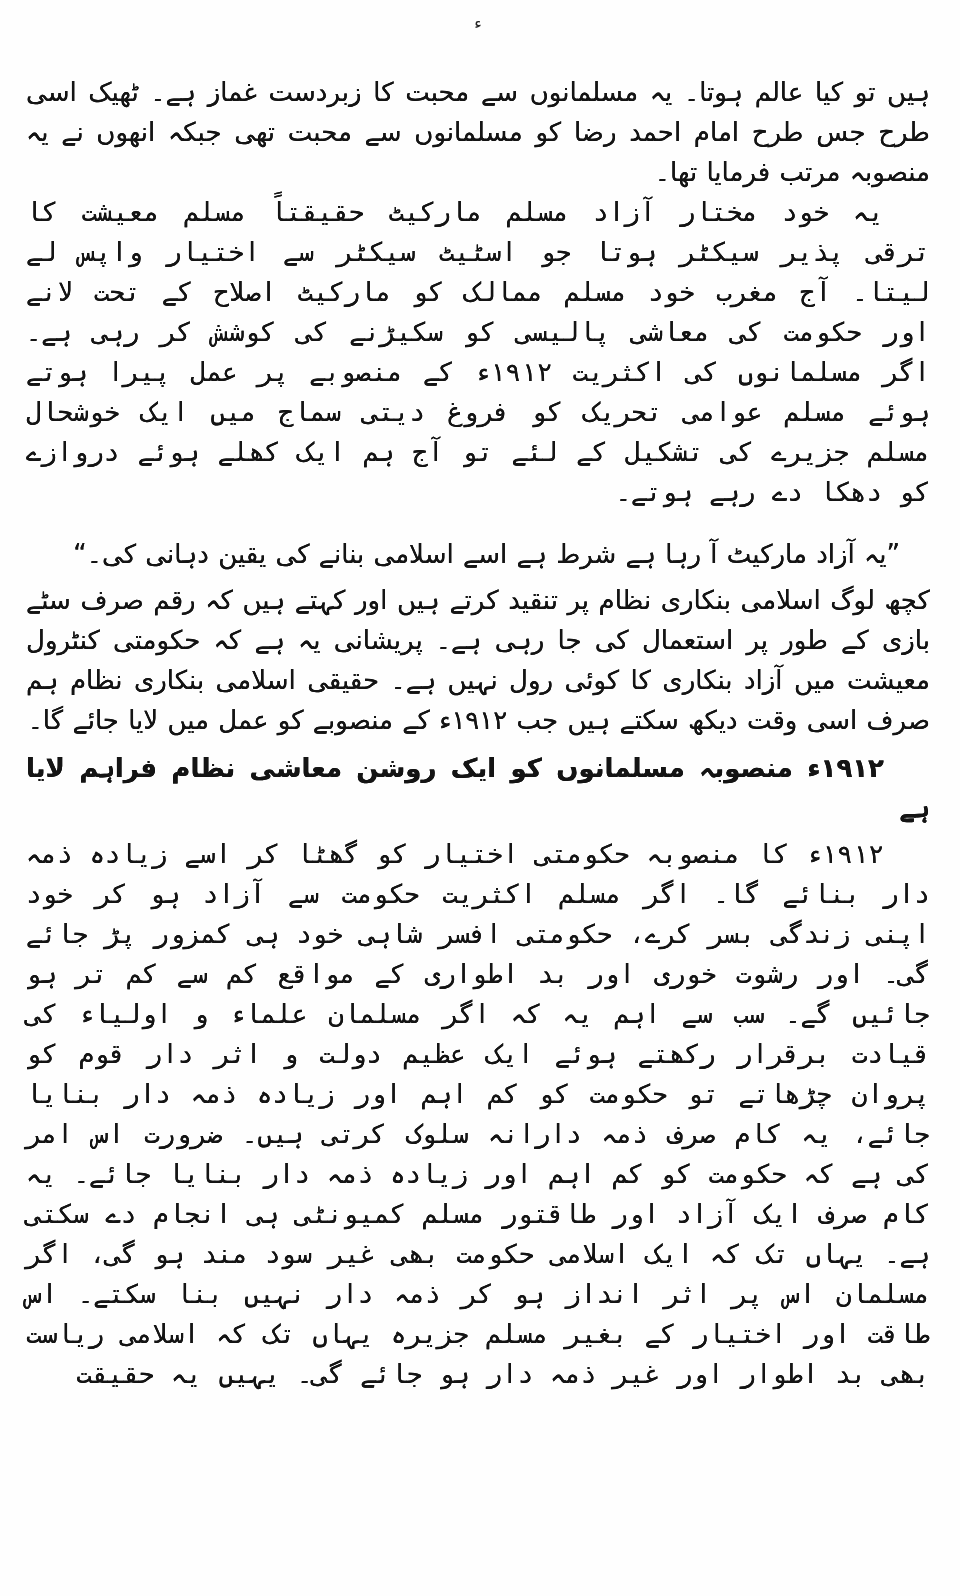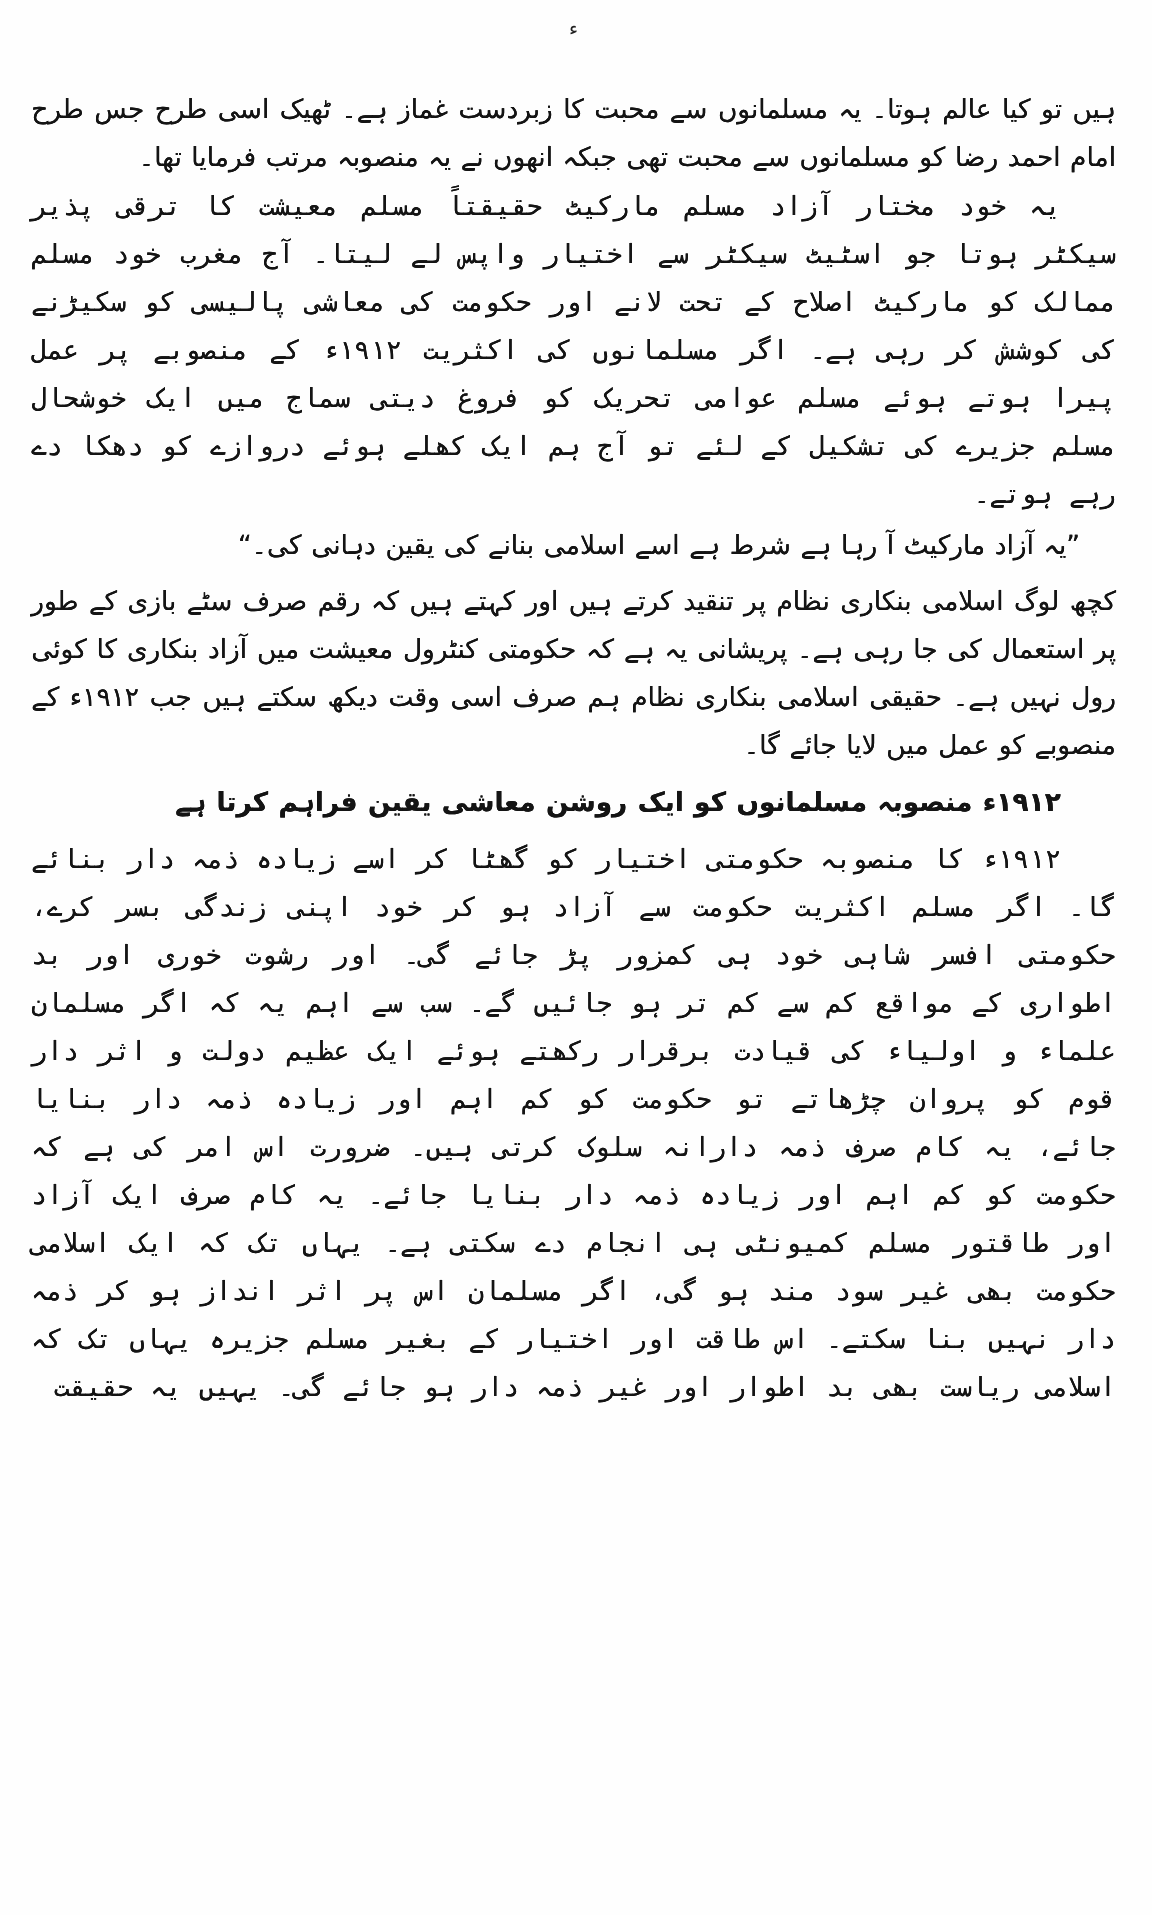--- a/index.html
+++ b/index.html
@@ -24,21 +24,21 @@
   }
   .top-mark {
     text-align: center;
     font-size: 16px;
     color: #222;
     height: 58px;
     line-height: 20px;
     user-select: none;
   }
   .text-block {
-    font-size: 22px;
+    font-size: 26px;
     line-height: 40px;
     text-align: justify;
     text-justify: inter-word;
     font-weight: 500;
     letter-spacing: 0.2px;
     word-spacing: 1px;
     
     text-shadow: 0 0 0.4px #000;
   }
   p.para {
@@ -46,21 +46,21 @@
   }
   p.indent {
     text-indent: 46px;
     font-family: Liberation Mono, monospace;
   }
   p.no-indent {
     text-indent: 0;
   }
   p.quote {
     text-indent: 30px;
-    margin-top: 2px;
+    margin-top: 20px;
     margin-bottom: 6px;
   }
   p.subheading {
     text-indent: 46px;
     margin-top: 8px;
     margin-bottom: 8px;
     font-weight: bold;
   }
 </style>
 </head>
@@ -73,19 +73,19 @@
   <div class="text-block">
 
     <p class="para no-indent">ہیں تو کیا عالم ہوتا۔ یہ مسلمانوں سے محبت کا زبردست غماز ہے۔ ٹھیک اسی طرح جس طرح امام احمد رضا کو مسلمانوں سے محبت تھی جبکہ انھوں نے یہ منصوبہ مرتب فرمایا تھا۔</p>
 
     <p class="para indent">یہ خود مختار آزاد مسلم مارکیٹ حقیقتاً مسلم معیشت کا ترقی پذیر سیکٹر ہوتا جو اسٹیٹ سیکٹر سے اختیار واپس لے لیتا۔ آج مغرب خود مسلم ممالک کو مارکیٹ اصلاح کے تحت لانے اور حکومت کی معاشی پالیسی کو سکیڑنے کی کوشش کر رہی ہے۔ اگر مسلمانوں کی اکثریت ۱۹۱۲ء کے منصوبے پر عمل پیرا ہوتے ہوئے مسلم عوامی تحریک کو فروغ دیتی سماج میں ایک خوشحال مسلم جزیرے کی تشکیل کے لئے تو آج ہم ایک کھلے ہوئے دروازے کو دھکا دے رہے ہوتے۔</p>
 
     <p class="para quote">”یہ آزاد مارکیٹ آ رہا ہے شرط ہے اسے اسلامی بنانے کی یقین دہانی کی۔“</p>
 
     <p class="para no-indent">کچھ لوگ اسلامی بنکاری نظام پر تنقید کرتے ہیں اور کہتے ہیں کہ رقم صرف سٹے بازی کے طور پر استعمال کی جا رہی ہے۔ پریشانی یہ ہے کہ حکومتی کنٹرول معیشت میں آزاد بنکاری کا کوئی رول نہیں ہے۔ حقیقی اسلامی بنکاری نظام ہم صرف اسی وقت دیکھ سکتے ہیں جب ۱۹۱۲ء کے منصوبے کو عمل میں لایا جائے گا۔</p>
 
-    <p class="para subheading">۱۹۱۲ء منصوبہ مسلمانوں کو ایک روشن معاشی یقین فراہم کرتا ہے</p>
+    <p class="para subheading">۱۹۱۲ء منصوبہ مسلمانوں کو ایک روشن معاشی نظام فراہم لایا ہے</p>
 
     <p class="para indent">۱۹۱۲ء کا منصوبہ حکومتی اختیار کو گھٹا کر اسے زیادہ ذمہ دار بنائے گا۔ اگر مسلم اکثریت حکومت سے آزاد ہو کر خود اپنی زندگی بسر کرے، حکومتی افسر شاہی خود ہی کمزور پڑ جائے گی۔ اور رشوت خوری اور بد اطواری کے مواقع کم سے کم تر ہو جائیں گے۔ سب سے اہم یہ کہ اگر مسلمان علماء و اولیاء کی قیادت برقرار رکھتے ہوئے ایک عظیم دولت و اثر دار قوم کو پروان چڑھاتے تو حکومت کو کم اہم اور زیادہ ذمہ دار بنایا جائے، یہ کام صرف ذمہ دارانہ سلوک کرتی ہیں۔ ضرورت اس امر کی ہے کہ حکومت کو کم اہم اور زیادہ ذمہ دار بنایا جائے۔ یہ کام صرف ایک آزاد اور طاقتور مسلم کمیونٹی ہی انجام دے سکتی ہے۔ یہاں تک کہ ایک اسلامی حکومت بھی غیر سود مند ہو گی، اگر مسلمان اس پر اثر انداز ہو کر ذمہ دار نہیں بنا سکتے۔ اس طاقت اور اختیار کے بغیر مسلم جزیرہ یہاں تک کہ اسلامی ریاست بھی بد اطوار اور غیر ذمہ دار ہو جائے گی۔ یہیں یہ حقیقت</p>
 
   </div>
 
 </div>
 
 </body></html>

